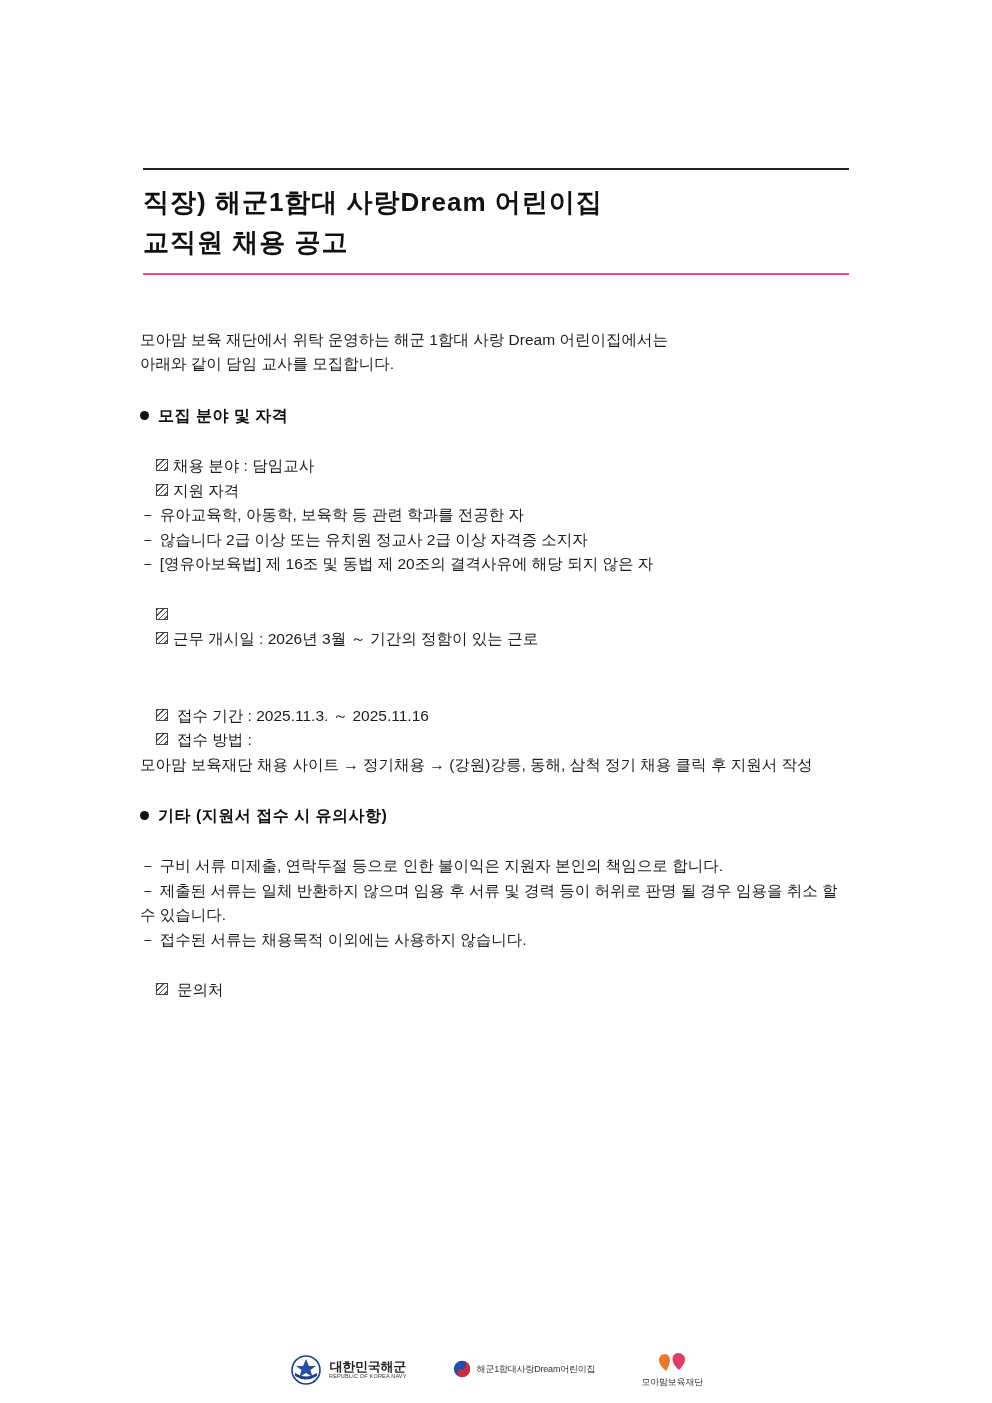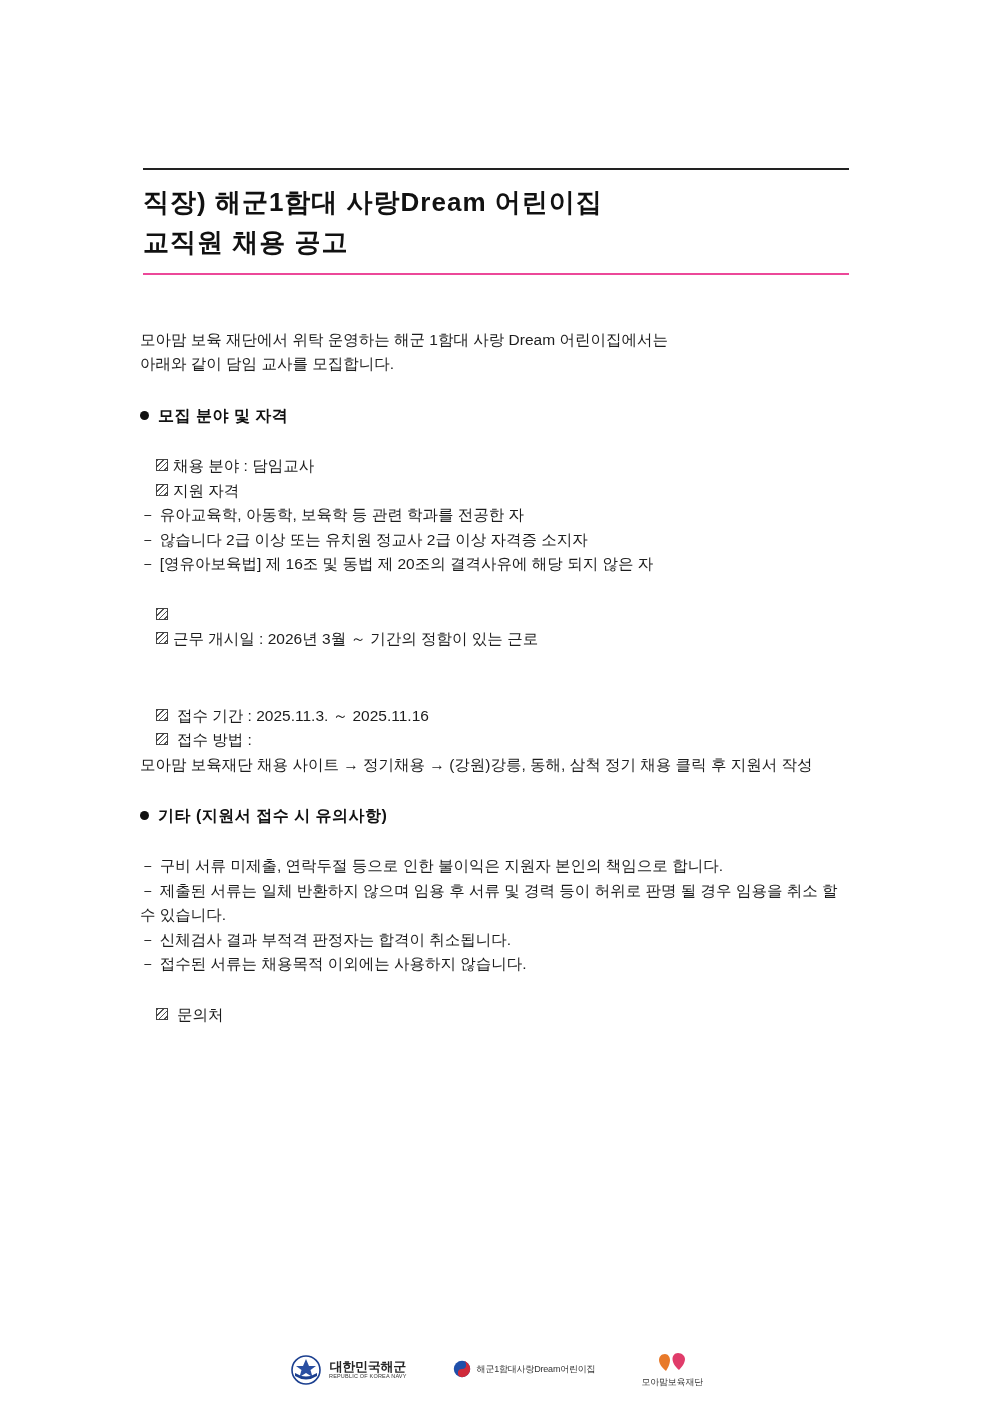--- a/index.html
+++ b/index.html
@@ -185,21 +185,20 @@
     <div class="gap-md"></div>
 
     <div class="heading">
       <span class="bullet"></span><span>기타 (지원서 접수 시 유의사항)</span>
     </div>
 
     <div class="gap-md"></div>
 
     <div class="dash-item">－ 구비 서류 미제출, 연락두절 등으로 인한 불이익은 지원자 본인의 책임으로 합니다.</div>
     <div class="dash-item wrap-text">－ 제출된 서류는 일체 반환하지 않으며 임용 후 서류 및 경력 등이 허위로 판명 될 경우 임용을 취소 할 수 있습니다.</div>
-    <div class="dash-item">－ 신체검사 결과 부적격 판정자는 합격이 취소됩니다.</div>
     <div class="dash-item">－ 접수된 서류는 채용목적 이외에는 사용하지 않습니다.</div>
 
     <div class="gap-md"></div>
 
     <div class="sq-item">
       <span class="sq spaced"></span><span>문의처</span>
     </div>
 
   </div>
 

